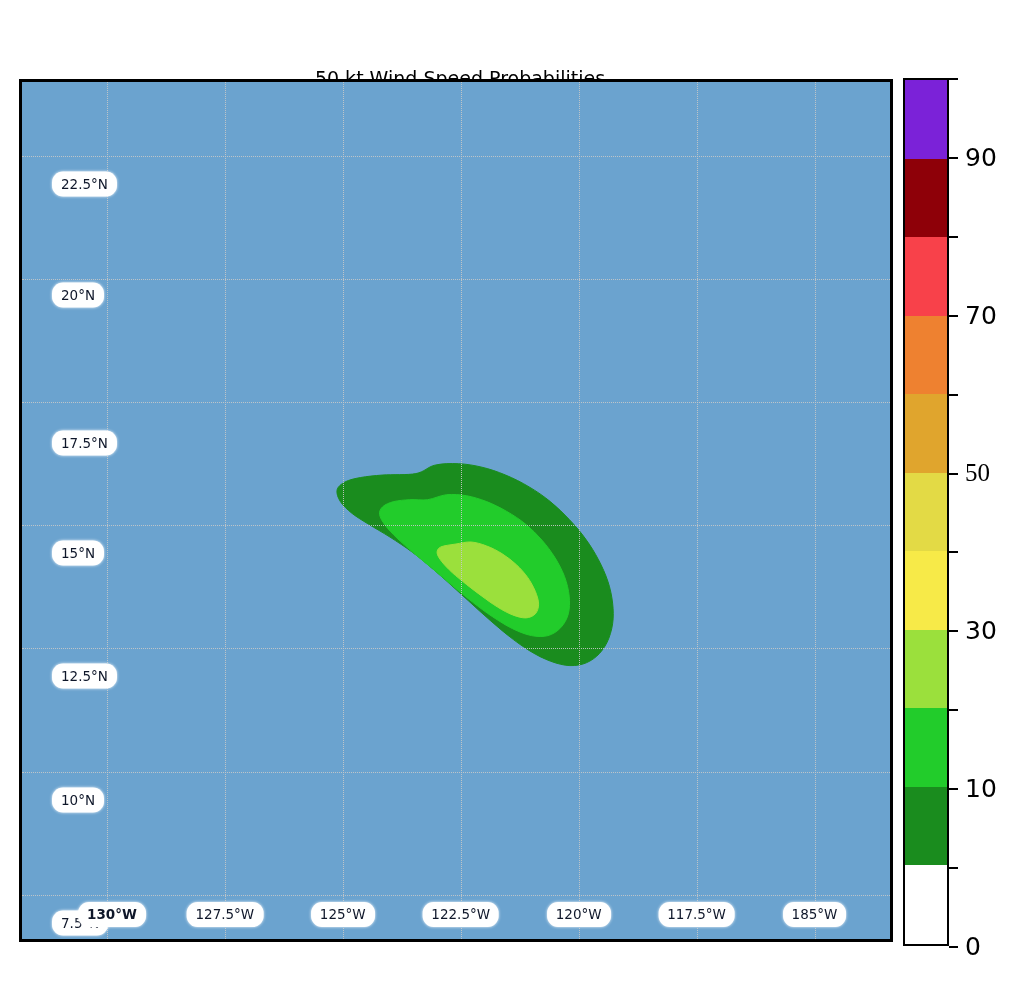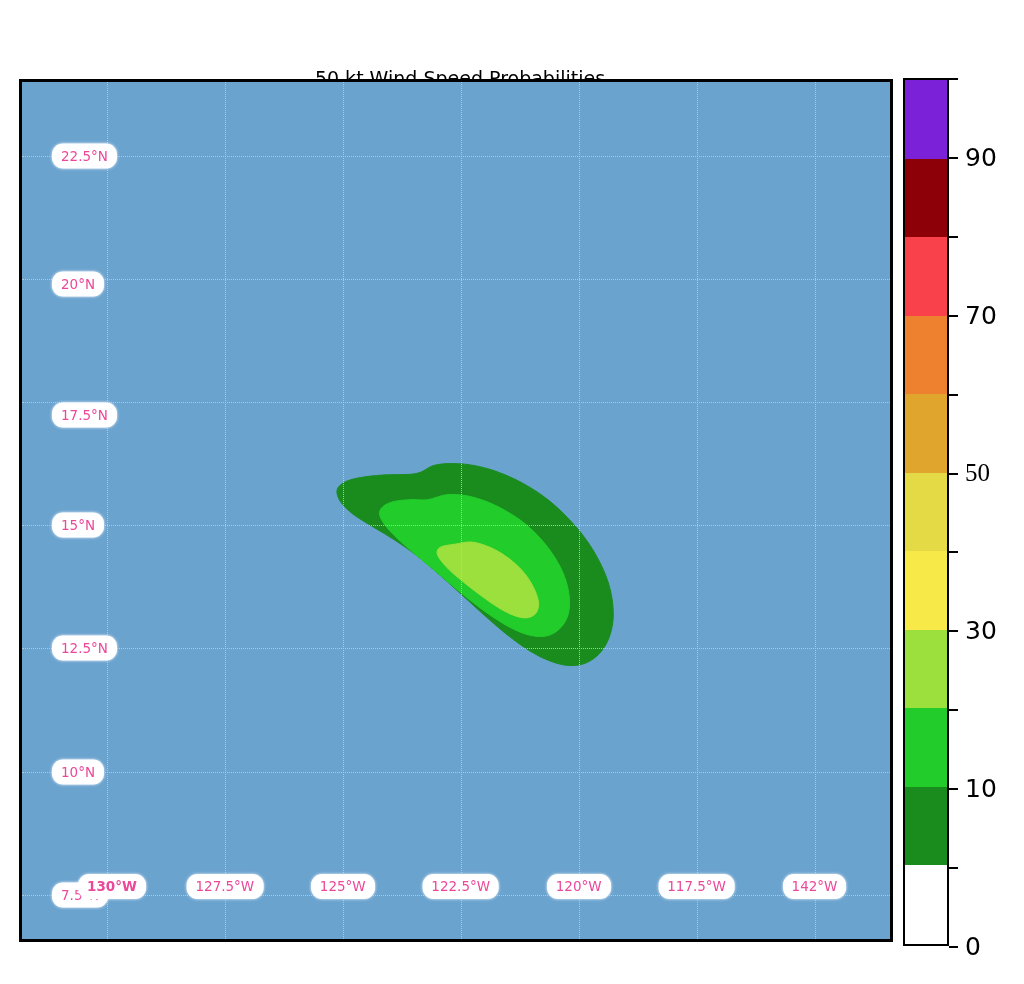--- a/index.html
+++ b/index.html
@@ -74,28 +74,29 @@
     height: 0;
     width: 100%;
     border-top: 1px dotted #c8c8c8;
     opacity: 0.9;
   }
 
   
   .tick-label {
     position: absolute;
     font-size: 13.5px;
-    color: #ec4899;
+    color: #0f172a;
     background: #ffffff;
     border-radius: 9px;
     padding: 3px 7px 3px 7px;
     white-space: nowrap;
     font-family: "DejaVu Sans", sans-serif;
     box-shadow: 0 0 0 2px #ffffff, 0 0 3px 2px rgba(255,255,255,0.95);
     line-height: 15px;
+    margin-top: 28px;
   }
   .lat-label { left: 32px; transform: translateY(-50%); }
   .lon-label { transform: translateX(-50%); }
 
   
   #colorbar-wrap {
     position: absolute;
     left: 903px;
     top: 78px;
     width: 46px;
@@ -160,37 +161,37 @@
         <div class="gridline-h" style="top: 73.8793px;"></div>
         <div class="gridline-h" style="top: 197.011px;"></div>
         <div class="gridline-h" style="top: 320.144px;"></div>
         <div class="gridline-h" style="top: 443.276px;"></div>
         <div class="gridline-h" style="top: 566.408px;"></div>
         <div class="gridline-h" style="top: 689.54px;"></div>
         <div class="gridline-h" style="top: 812.672px;"></div>
       </div>
     <div id="lat-labels">
         <div class="tick-label lat-label" style="top: 73.8793px;">22.5°N</div>
-        <div class="tick-label lat-label" style="top: 202px;">20°N</div>
+        <div class="tick-label lat-label" style="top: 185px;">20°N</div>
         <div class="tick-label lat-label" style="top: 333px;">17.5°N</div>
         <div class="tick-label lat-label" style="top: 443.276px;">15°N</div>
         <div class="tick-label lat-label" style="top: 566.408px;">12.5°N</div>
         <div class="tick-label lat-label" style="top: 689.54px;">10°N</div>
         <div class="tick-label lat-label" style="top: 812.672px;">7.5°N</div>
       </div>
   </div>
 
   <div id="lon-labels">
       <div class="tick-label lon-label" style="position: absolute; left: 112px; top: 876px; font-weight: bold;">130°W</div>
       <div class="tick-label lon-label" style="position: absolute; left: 224.848px; top: 876px;">127.5°W</div>
       <div class="tick-label lon-label" style="position: absolute; left: 342.783px; top: 876px;">125°W</div>
       <div class="tick-label lon-label" style="position: absolute; left: 460.717px; top: 876px;">122.5°W</div>
       <div class="tick-label lon-label" style="position: absolute; left: 578.652px; top: 876px;">120°W</div>
       <div class="tick-label lon-label" style="position: absolute; left: 696.587px; top: 876px;">117.5°W</div>
-      <div class="tick-label lon-label" style="position: absolute; left: 814.522px; top: 876px;">142°W</div>
+      <div class="tick-label lon-label" style="position: absolute; left: 814.522px; top: 876px;">185°W</div>
     </div>
 
   <div id="colorbar-wrap">
     <div id="colorbar-bands">
         <div class="cb-band" style="background: rgb(123, 34, 216);"></div>
         <div class="cb-band" style="background: rgb(142, 0, 8);"></div>
         <div class="cb-band" style="background: rgb(248, 65, 74);"></div>
         <div class="cb-band" style="background: rgb(238, 129, 48);"></div>
         <div class="cb-band" style="background: rgb(224, 165, 45);"></div>
         <div class="cb-band" style="background: rgb(227, 218, 69);"></div>

